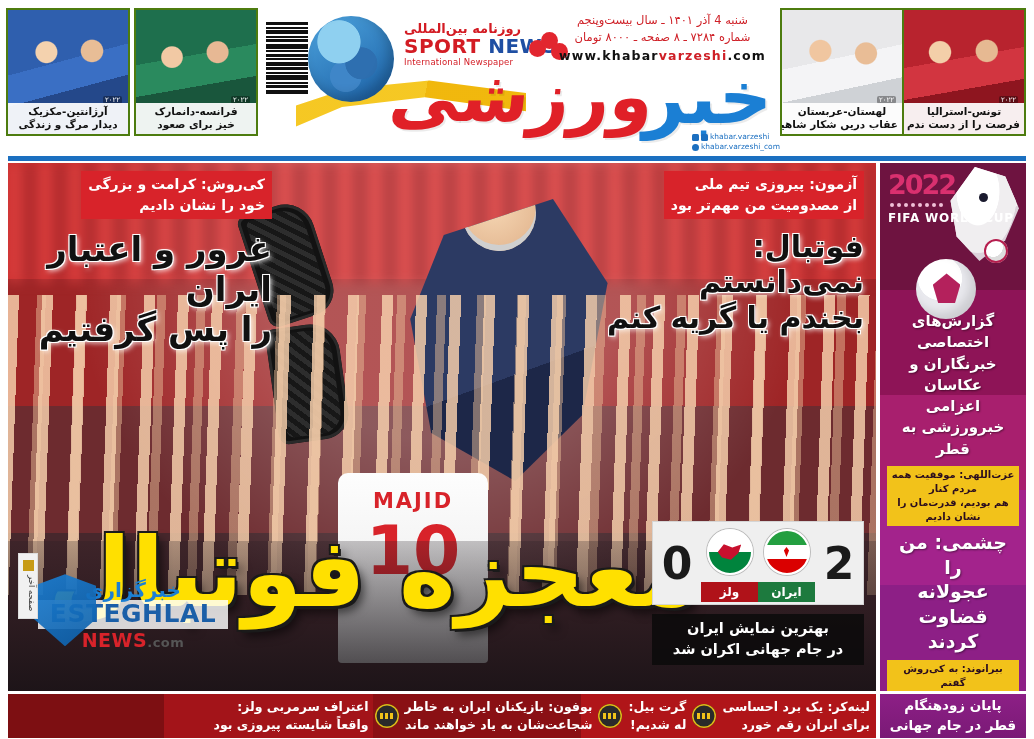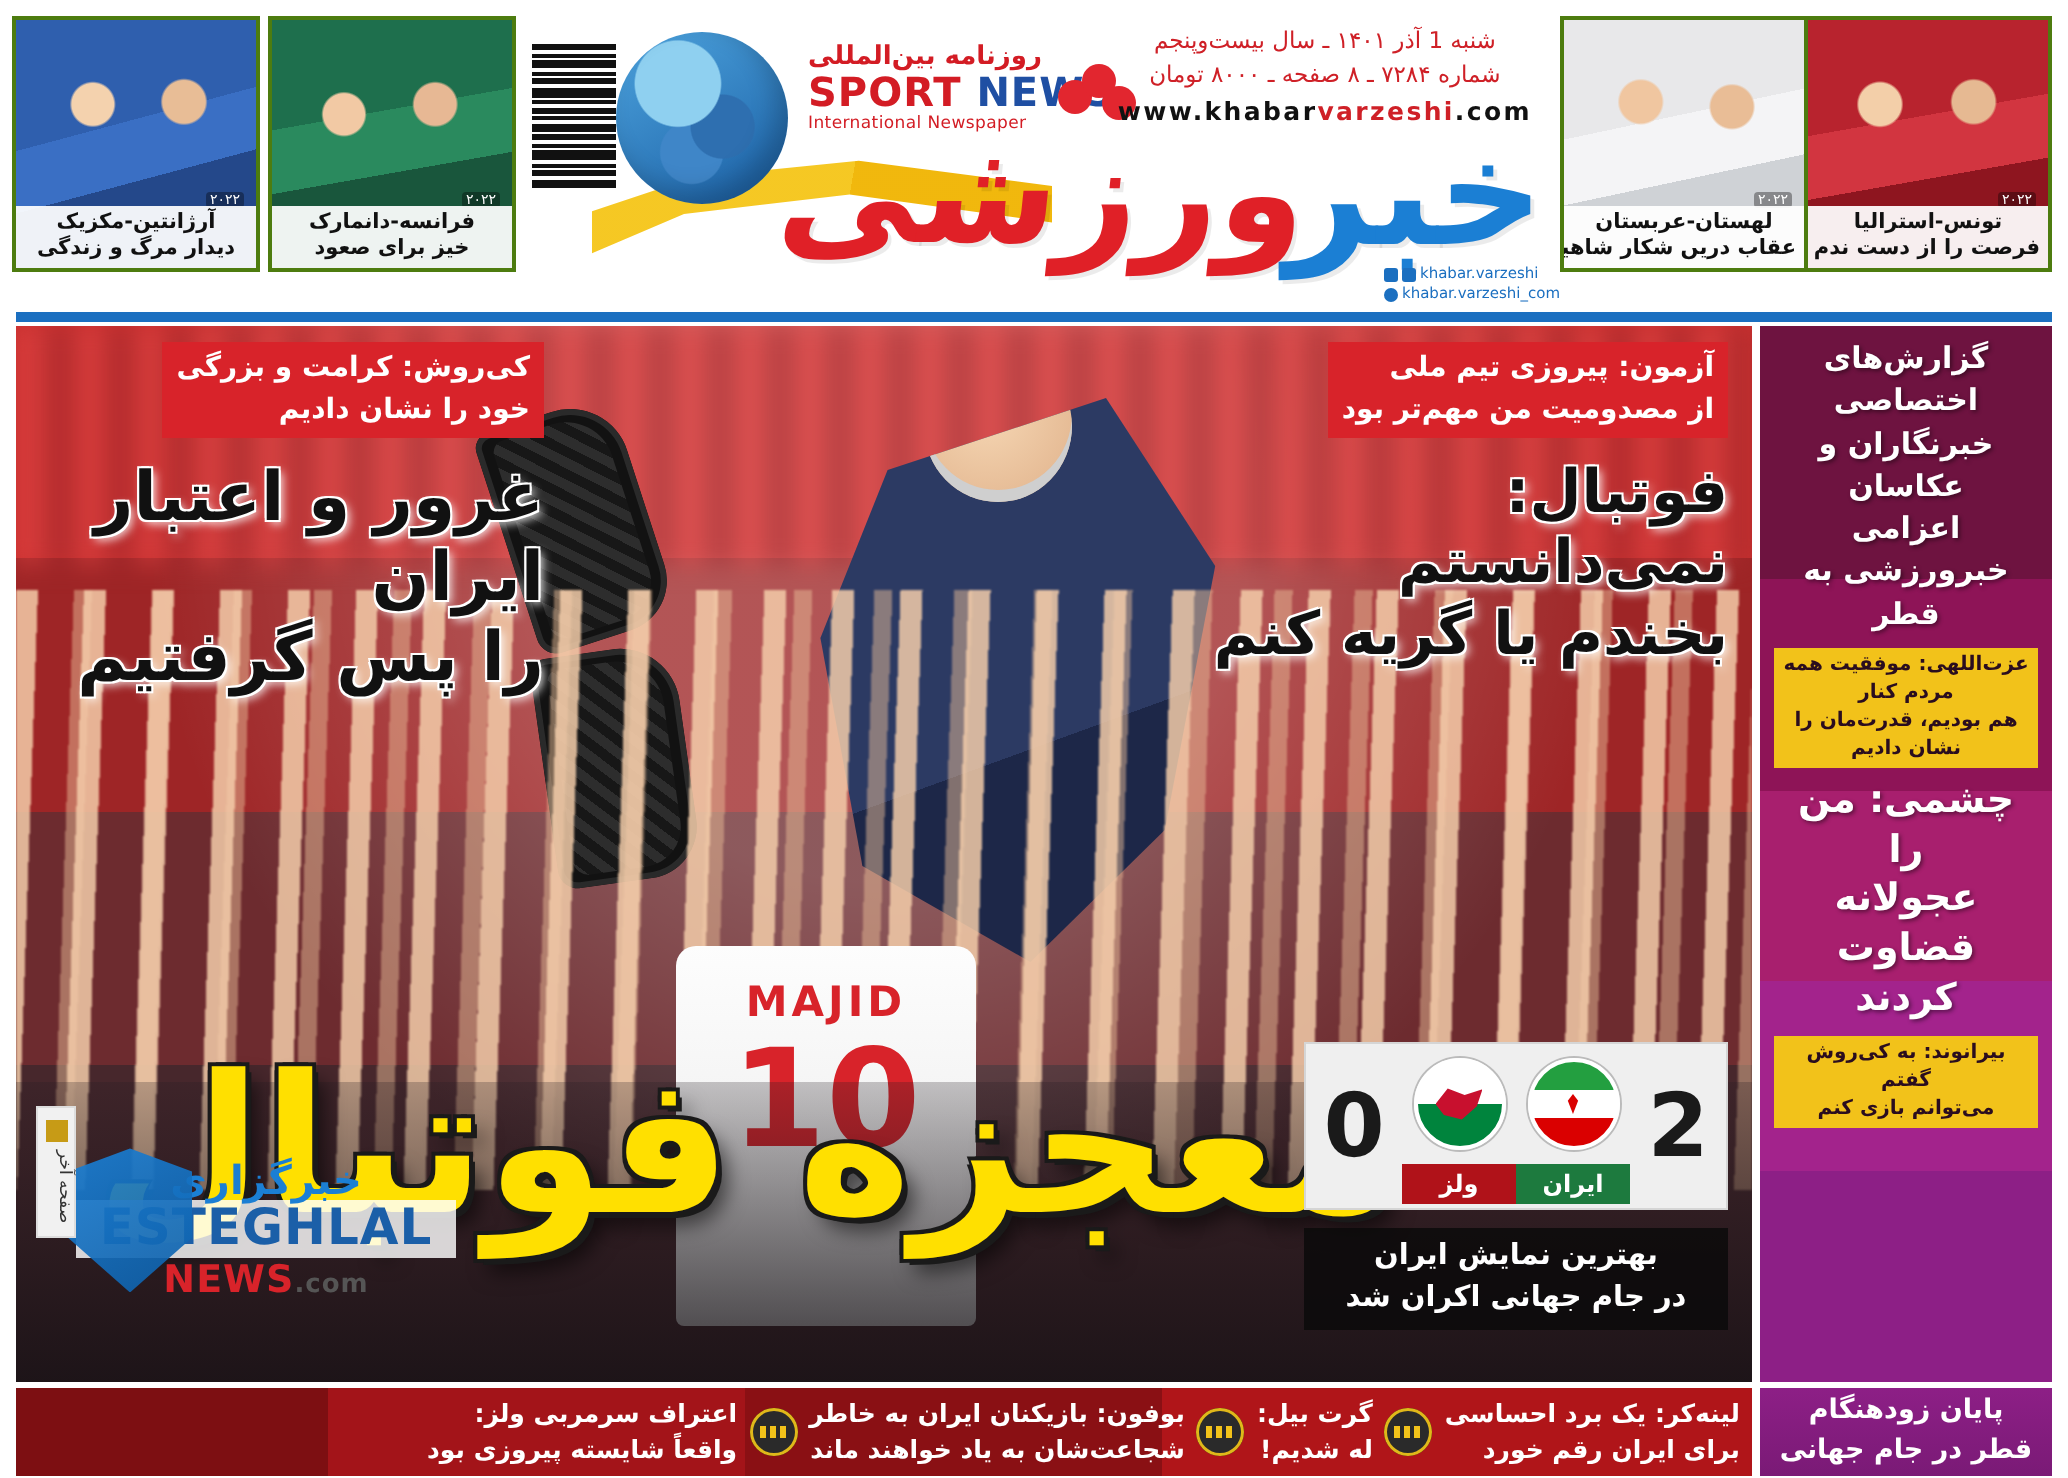--- a/index.html
+++ b/index.html
@@ -367,21 +367,21 @@
       <div class="sub">International Newspaper</div>
     </div>
 
     <div class="cherry">
         <b></b>
         <b></b>
         <b></b>
       </div>
 
     <div class="dateblock">
-      <div class="d1">شنبه 1 آذر ۱۴۰۱ ـ سال بیست‌وپنجم</div>
+      <div class="d1">شنبه 4 آذر ۱۴۰۱ ـ سال بیست‌وپنجم</div>
       <div class="d2">شماره ۷۲۸۴ ـ ۸ صفحه ـ ۸۰۰۰ تومان</div>
       <div class="site">
         <span class="b">www.khabar</span><span class="r">varzeshi</span><span class="b">.com</span>
       </div>
     </div>
 
     <div class="logo-fa">
       <div class="varzeshi">ورزشی</div>
       <div class="khabar">خبر</div>
     </div>
@@ -478,20 +478,38 @@
       <div class="sc">0</div>
     </div>
 
     <div class="scorecap">
       <span>بهترین نمایش ایران</span>
       <span>در جام جهانی اکران شد</span>
     </div>
   </div>
 
   <div class="sidebar">
+    <div class="sb-fifa">
+      <div class="mascot"></div>
+      <div class="mascot-eye"></div>
+      <div class="ball"></div>
+      <div class="year">2022</div>
+      <div class="dots">
+          <i></i>
+          <i></i>
+          <i></i>
+          <i></i>
+          <i></i>
+          <i></i>
+          <i></i>
+          <i></i>
+        </div>
+      <div class="fifa">FIFA WORLD CUP</div>
+      <div class="bigball"></div>
+    </div>
 
     <div class="sb-block">
       <div class="sb-lead">
         <span>گزارش‌های اختصاصی</span>
         <span>خبرنگاران و عکاسان</span>
         <span>اعزامی خبرورزشی به قطر</span>
       </div>
 
       <div class="sb-kicker">
         <span>عزت‌اللهی: موفقیت همه مردم کنار</span>

